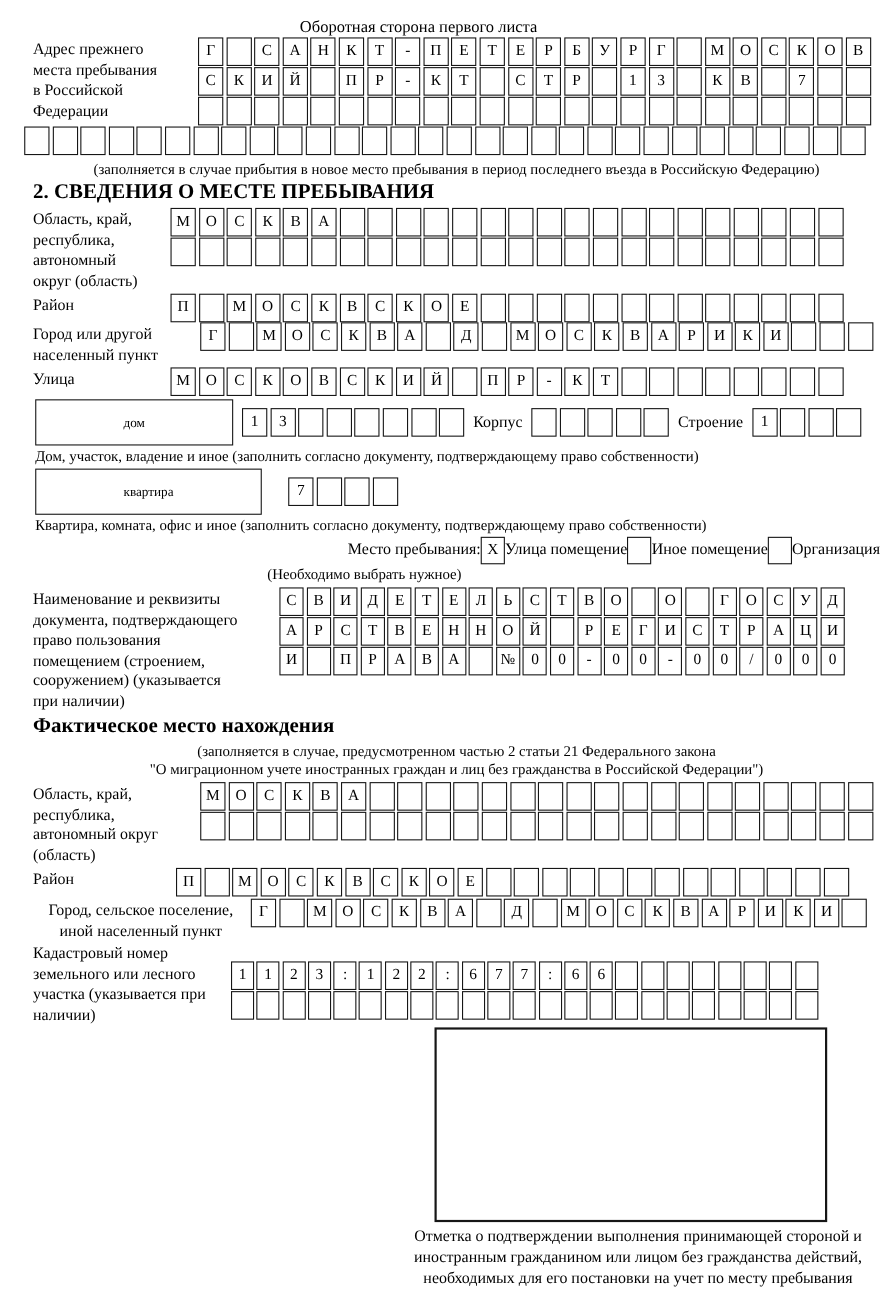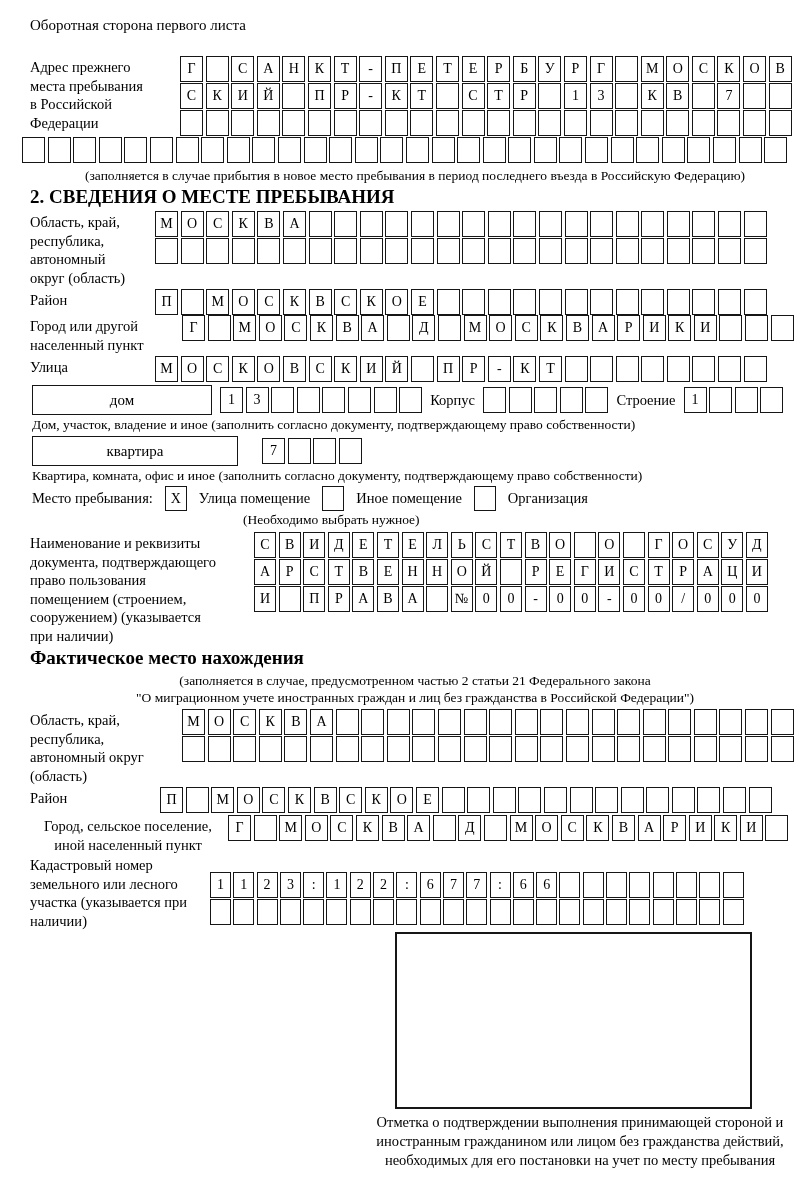--- a/index.html
+++ b/index.html
@@ -2,21 +2,21 @@
 <html><head>
 <meta charset="utf-8">
 <style>
   * { margin:0; padding:0; box-sizing:border-box; }
   html,body { background:#888; }
   .page {
     width:800px; height:1180px; margin:0 auto; background:#ffffff; color:#000;
     font-family:"Liberation Serif","DejaVu Serif",serif;
     padding:16px 0 0 30px; position:relative; overflow:hidden;
   }
-  .header-note { text-align:left; padding-right:69px; font-size:15px; line-height:18px; margin-bottom:22px; }
+  .header-note { text-align:center; padding-right:69px; font-size:15px; line-height:18px; }
 
   .field { display:flex; align-items:flex-start; }
   .label { flex:none; font-size:14.5px; line-height:18.5px; padding-top:2px; }
   .li { display:inline-block; }
   .w150 { width:150px; } .w125 { width:125px; } .w152 { width:152px; }
   .w200 { width:200px; } .w196 { width:196px; } .w170 { width:170px; }
   .iw118 { width:118px; } .iw102 { width:102px; } .iw120 { width:120px; }
   .iw140 { width:140px; } .iw192 { width:192px; } .iw160 { width:160px; } .iw196 { width:196px;text-align:center; }
 
   .rows { display:flex; flex-direction:column; gap:1px; }
@@ -34,27 +34,27 @@
   .note-center { text-align:center; font-size:13.5px; line-height:17px; margin-top:4px; }
   .note-left { font-size:13.5px; line-height:16px; margin:2px 0 2px 2px; }
   .sec-title { text-align:left; font-weight:bold; font-size:19px; line-height:20px; margin:3px 0 4px 0; }
 
   .mt2{margin-top:2px;} .mt3{margin-top:3px;} .mb2{margin-bottom:2px;}
   .rows-ml27{margin-left:27px;} .rows-ml5{margin-left:5px;} .rows-ml24{margin-left:24px;}
   .rows-ml2{margin-left:2px;} .rows-ml10{margin-left:10px;} .rows-mt18{margin-top:18px;}
 
   .dom-row { display:flex; align-items:center; gap:8px; margin-top:3px; margin-left:2px; }
   .big-box {
-    flex:none; height:30px; border:1.6px solid #161616; display:flex; align-items:center; justify-content:center;
-    font-size:15px;
+    flex:none; height:42px; border:1.6px solid #161616; display:flex; align-items:center; justify-content:center;
+    font-size:12px;
   }
   .bb-dom { width:180px; } .bb-kv { width:206px; }
   .kv-row { display:flex; align-items:center; gap:24px; margin-top:3px; margin-left:2px; }
 
-  .mesto-row { display:flex; align-items:center; gap:12px; margin-top:0; margin-left:2px; font-size:14.5px; }
+  .mesto-row { display:flex; align-items:center; margin-top:0; margin-left:2px; font-size:14.5px;justify-content:flex-end; }
   .checkbox {
     flex:none; width:22px; height:25px; border:1.8px solid #161616; display:flex;
     align-items:center; justify-content:center; font-size:14px;
   }
   .mesto-note { font-size:13.5px; line-height:16px; margin:1px 0 4px 213px; }
 
   .stamp-box { margin-left:365px; margin-top:2px; width:357px; height:177px; border:2px solid #161616; background:#fff; }
   .stamp-caption { margin-left:340px; margin-top:4px; width:420px; text-align:center; font-size:14.5px; line-height:19px; }
 </style>
 </head>

